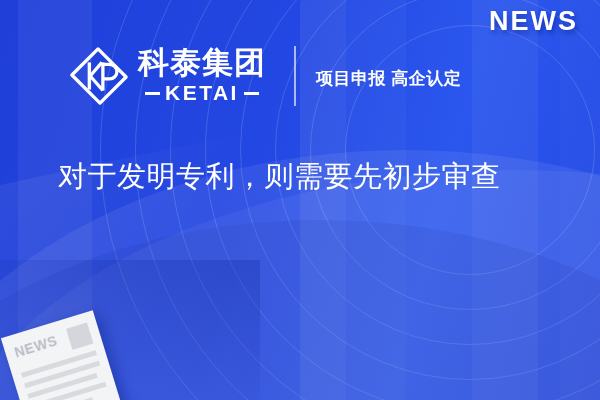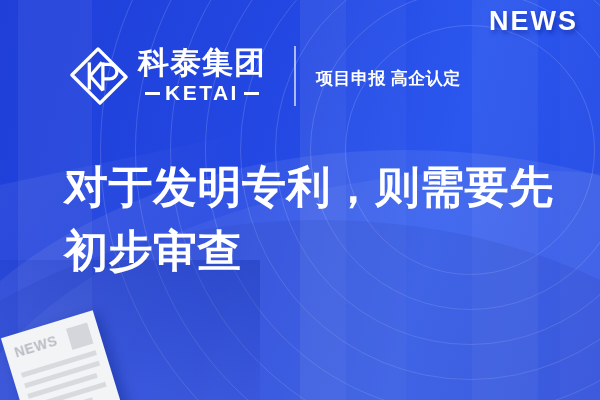--- a/index.html
+++ b/index.html
@@ -117,31 +117,31 @@
   .tag-main {
     display:block;
     font-size:25px; line-height:1.12; letter-spacing:1px;
     font-family:"DejaVu Sans","Liberation Sans",sans-serif;
     font-weight:400;
   }
   .tag-sub {
     display:block;
     margin-top:4px;
     font-size:17px; letter-spacing:.5px; font-weight:bold;
-    font-family:Liberation Serif, serif;
+    font-family:Liberation Sans, sans-serif;
   }
 
   
   .headline {
     position:absolute;
-    left:64px; top:155px;
+    left:58px; top:155px;
     width:500px;
     color:#fff;
-    font-size:44px;
-    font-weight:bold;
+    font-size:29px;
+    font-weight:normal;
     line-height:1.45;
     letter-spacing:.5px;
     font-family:"DejaVu Sans","Liberation Sans",sans-serif;
   }
 
   
   .newspaper {
     position:absolute;
     left:14px; top:322px;
     width:96px; height:104px;

